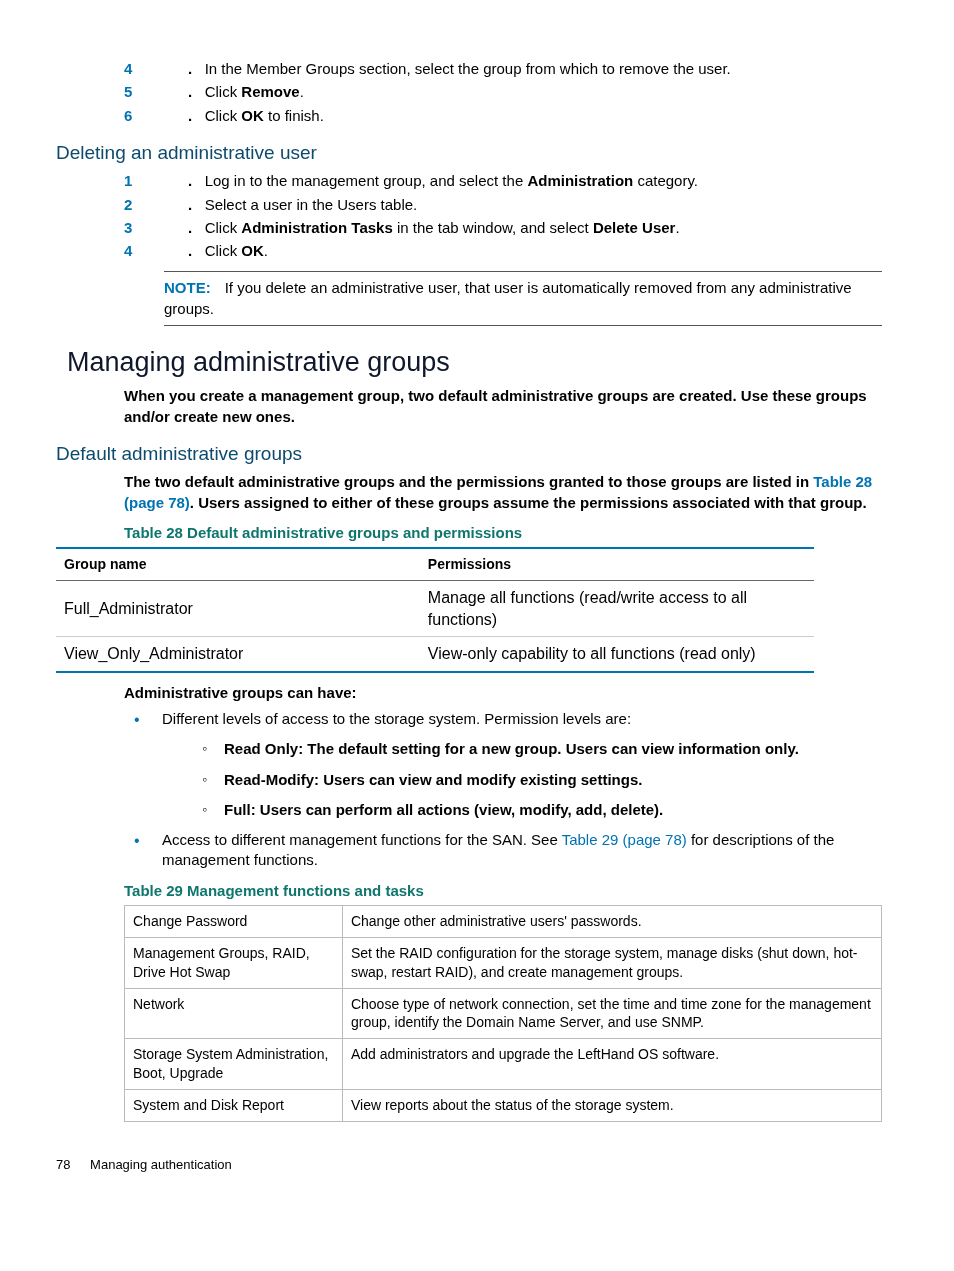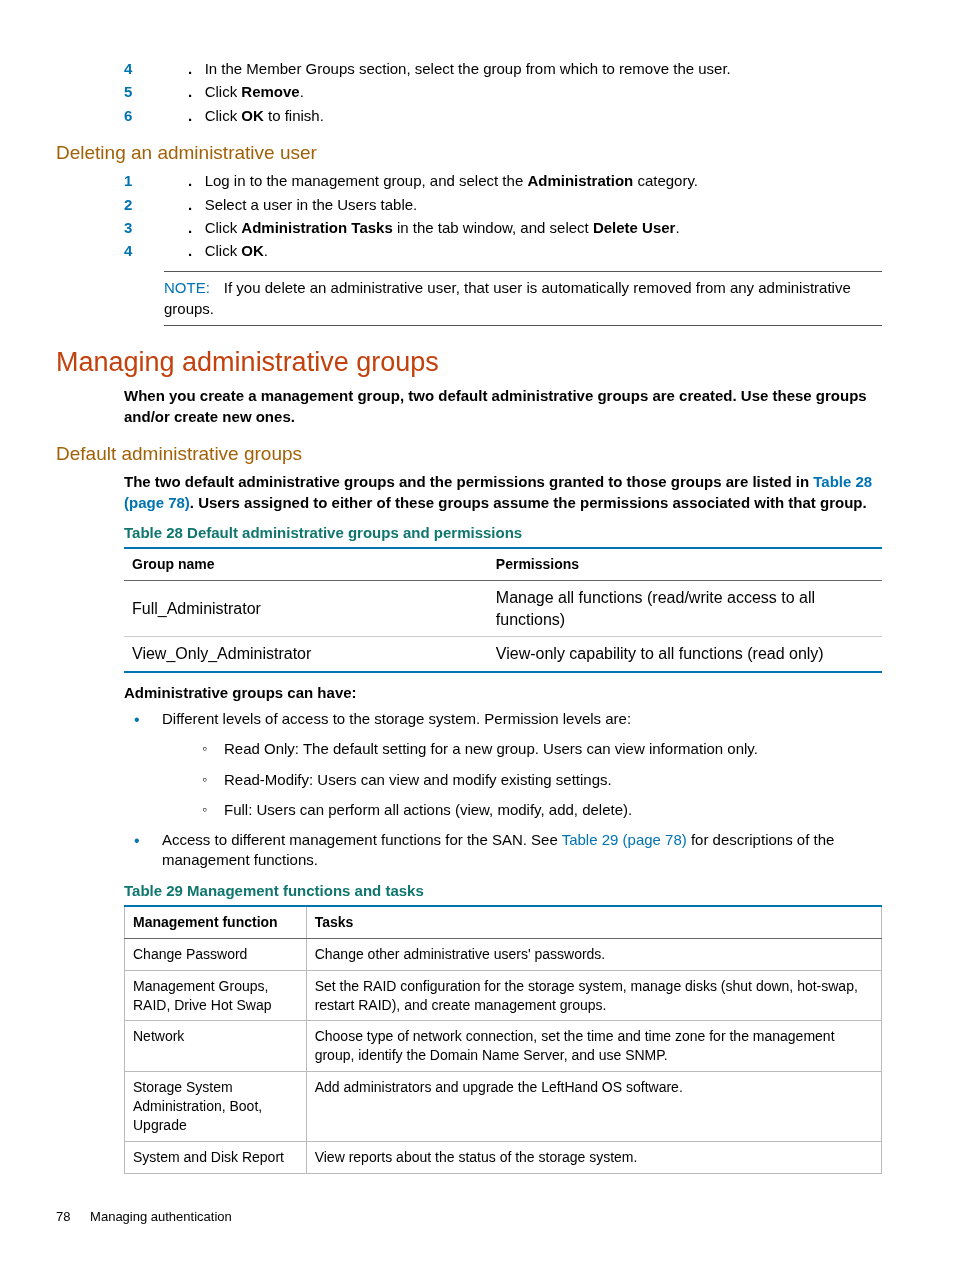--- a/index.html
+++ b/index.html
@@ -8,35 +8,35 @@
     color: #000;
     margin: 0;
     padding: 56px 72px 48px 56px;
     line-height: 1.35;
     background: #fff;
   }
   .ol-main { list-style: none; padding: 0; margin: 0 0 10px 0; }
   .ol-main > li { margin: 3px 0 3px 108px; text-indent: -40px; padding-left: 40px; }
   .ol-main .num { color: #0073b3; font-weight: bold; display: inline-block; width: 24px; }
   .ol-main .dot { color: #000; font-weight: bold; }
-  h3.sub { color: #a16207; font-weight: normal; font-size: 19px; margin: 14px 0 6px 0; }
-  h2.main { color: #c2410c; font-weight: normal; font-size: 27px; margin: 18px 0 6px 0; }
+  h3.sub { color: #0c4a6e; font-weight: normal; font-size: 19px; margin: 14px 0 6px 0; }
+  h2.main { color: #0f172a; font-weight: normal; font-size: 27px; margin: 18px 0 6px 11px; }
   .bodytext { margin: 2px 0 2px 68px; font-weight: bold; }
   .note-block { margin: 10px 0 10px 108px; border-top: 1px solid #555; border-bottom: 1px solid #555; padding: 6px 0; }
-  .note-label { color: #0073b3; font-weight: normal; margin-right: 14px; }
+  .note-label { color: #0073b3; font-weight: bold; margin-right: 14px; }
   .link { color: #0073b3; }
   .tbl-caption { color: #0f766e; font-weight: bold; font-size: 15px; margin: 10px 0 4px 68px; }
-  table.t28 { border-collapse: collapse; width: calc(100% - 68px); margin-left: 68px; margin-bottom: 10px; }
+  table.t28 { border-collapse: collapse; width: calc(100% - 68px); margin-bottom: 10px; }
   table.t28 th { text-align: left; font-weight: bold; font-size: 14px; padding: 6px 8px; border-top: 2px solid #0073b3; border-bottom: 1px solid #666; }
   table.t28 td { font-size: 16px; padding: 6px 8px; border-bottom: 1px solid #ccc; }
   table.t28 tr:last-child td { border-bottom: 2px solid #0073b3; }
   ul.bullets { list-style: none; padding: 0; margin: 4px 0 4px 68px; }
   ul.bullets > li { position: relative; padding-left: 38px; margin: 6px 0; }
   ul.bullets > li::before { content: "•"; color: #0073b3; position: absolute; left: 10px; font-size: 16px; }
-  ul.sub-bullets { list-style: none; padding: 0; margin: 6px 0 6px 34px; }
+  ul.sub-bullets { list-style: none; padding: 0; margin: 6px 0 6px 34px; font-weight: bold; }
   ul.sub-bullets > li { position: relative; padding-left: 28px; margin: 10px 0; }
   ul.sub-bullets > li::before { content: "◦"; color: #000; position: absolute; left: 6px; font-size: 14px; }
   table.t29 { border-collapse: collapse; width: calc(100% - 68px); margin-left: 68px; margin-bottom: 20px; border: 1px solid #bbb; }
   table.t29 th { text-align: left; font-weight: bold; font-size: 14px; padding: 6px 8px; border: 1px solid #bbb; border-top: 2px solid #0073b3; border-bottom: 1px solid #666; }
   table.t29 td { font-size: 14px; padding: 6px 8px; border: 1px solid #bbb; vertical-align: top; }
   .col-func { width: 24%; }
   .footer { font-size: 13px; margin-top: 34px; }
   .footer .pn { margin-right: 16px; }
   b { font-weight: bold; }
 </style>
@@ -100,24 +100,20 @@
     </ul>
   </li>
   <li>
     <span>Access to different management functions for the SAN. See </span><span class="link">Table 29 (page 78)</span><span> for descriptions of the management functions.</span>
   </li>
 </ul>
 
 <div class="tbl-caption">Table 29 Management functions and tasks</div>
 <table class="t29">
   <tbody>
-      <tr>
-    <th class="col-func">Management function</th>
-    <th>Tasks</th>
-  </tr>
   <tr>
         <td>Change Password</td>
         <td>Change other administrative users' passwords.</td>
       </tr>
   <tr>
         <td>Management Groups, RAID, Drive Hot Swap</td>
         <td>Set the RAID configuration for the storage system, manage disks (shut down, hot-swap, restart RAID), and create management groups.</td>
       </tr>
   <tr>
         <td>Network</td>

